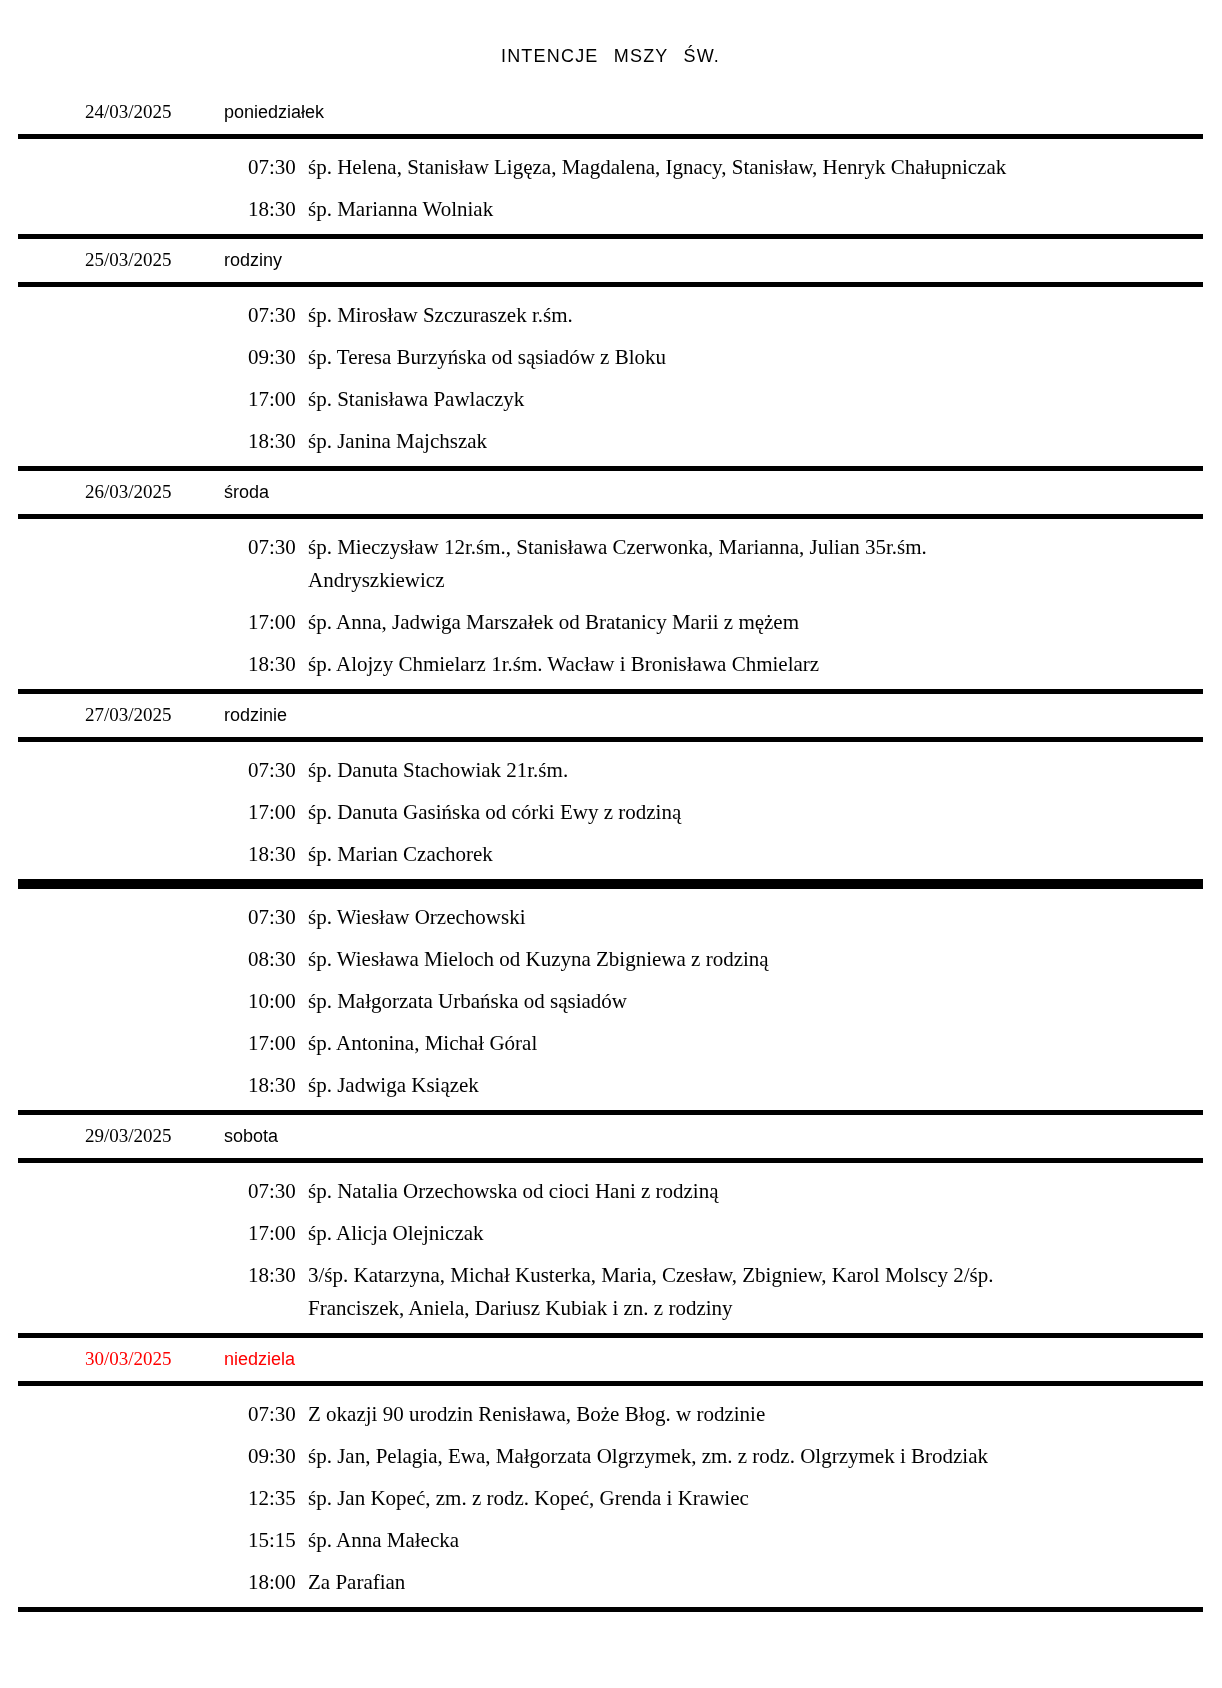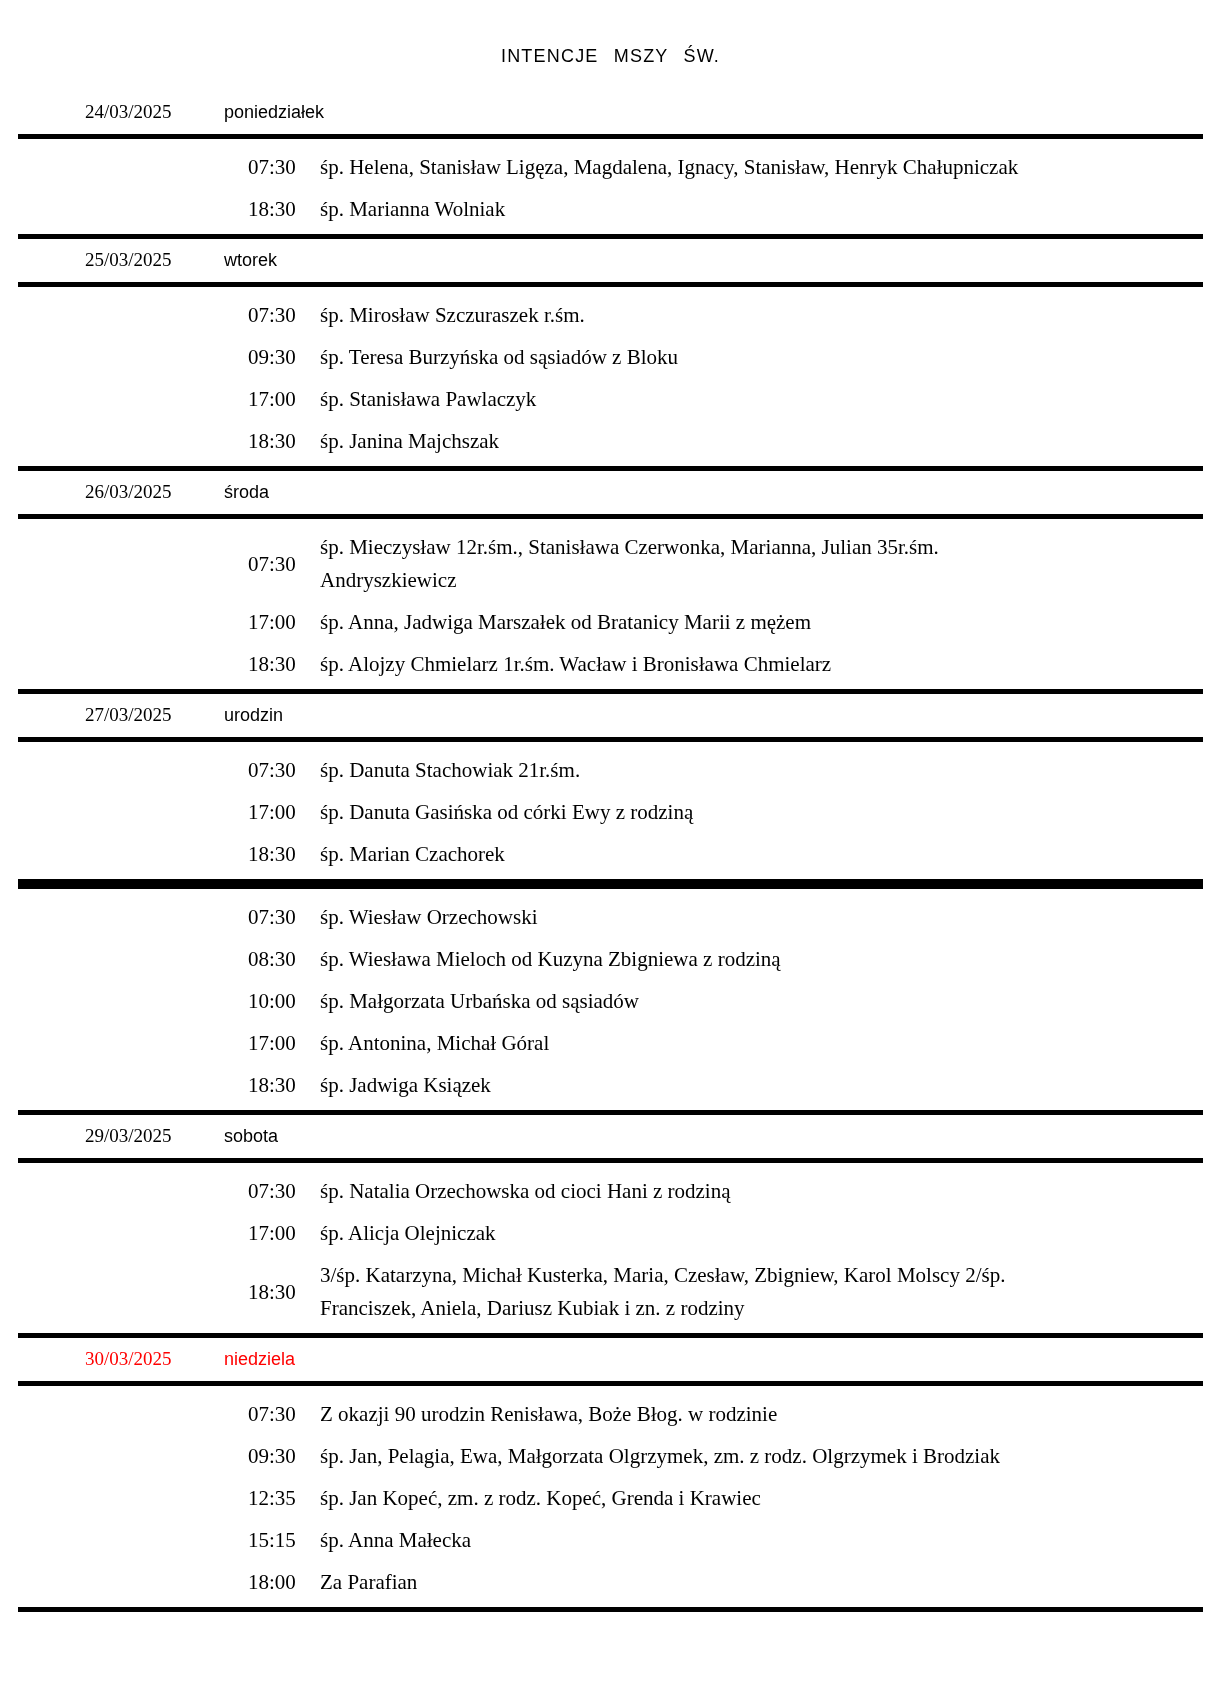--- a/index.html
+++ b/index.html
@@ -52,36 +52,35 @@
   }
   .rule {
     height: 5px;
     background: #000000;
   }
   .masses {
     padding: 12px 0 8px 0;
   }
   .mass {
     display: flex;
-    align-items: center;
+    align-items: flex-start;
     padding-left: 230px;
     font-family: "Liberation Serif", serif;
     font-size: 21px;
     line-height: 33px;
   }
   .mass:not(:last-child) {
     margin-bottom: 9px;
   }
   .mass-time {
     flex: 0 0 60px;
   }
   .mass-text {
     flex: 1 1 auto;
     white-space: pre-wrap;
-    margin-left: 12px;
   }
 </style>
 </head>
 <body>
 
 <div class="page">
   <div class="title">INTENCJE MSZY ŚW.</div>
   <div id="schedule">
   <section class="day-section">
     <div class="date-row">
@@ -97,21 +96,21 @@
   <div class="mass">
     <span class="mass-time">18:30</span>
     <span class="mass-text">śp. Marianna Wolniak</span>
   </div>
 </div>
     <div class="rule"></div>
   </section>
 
   <section class="day-section">
     <div class="date-row">
-      <span class="date">25/03/2025</span><span class="day">wtorek</span>
+      <span class="date">25/03/2025</span><span class="day">rodziny</span>
     </div>
     <div class="rule"></div>
     <div class="masses">
   <div class="mass">
     <span class="mass-time">07:30</span>
     <span class="mass-text">śp. Mirosław Szczuraszek r.śm.</span>
   </div>
 
   <div class="mass">
     <span class="mass-time">09:30</span>
@@ -151,21 +150,21 @@
   <div class="mass">
     <span class="mass-time">18:30</span>
     <span class="mass-text">śp. Alojzy Chmielarz 1r.śm. Wacław i Bronisława Chmielarz</span>
   </div>
 </div>
     <div class="rule"></div>
   </section>
 
   <section class="day-section">
     <div class="date-row">
-      <span class="date">27/03/2025</span><span class="day">urodzin</span>
+      <span class="date">27/03/2025</span><span class="day">rodzinie</span>
     </div>
     <div class="rule"></div>
     <div class="masses">
   <div class="mass">
     <span class="mass-time">07:30</span>
     <span class="mass-text">śp. Danuta Stachowiak 21r.śm.</span>
   </div>
 
   <div class="mass">
     <span class="mass-time">17:00</span>

